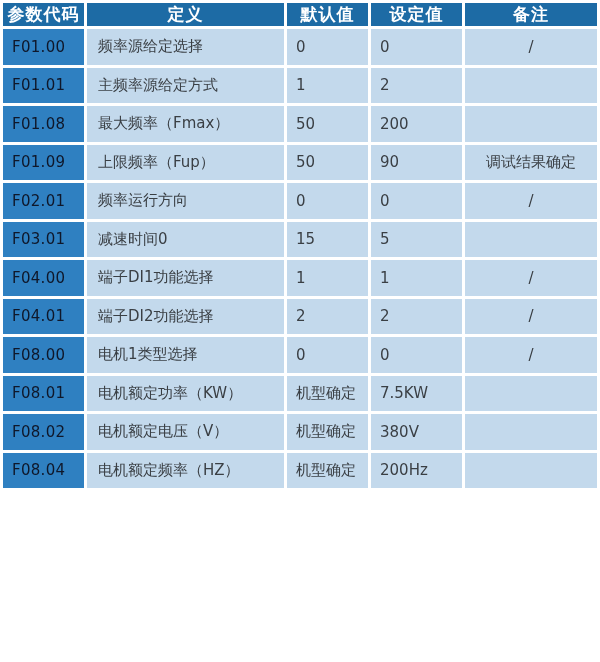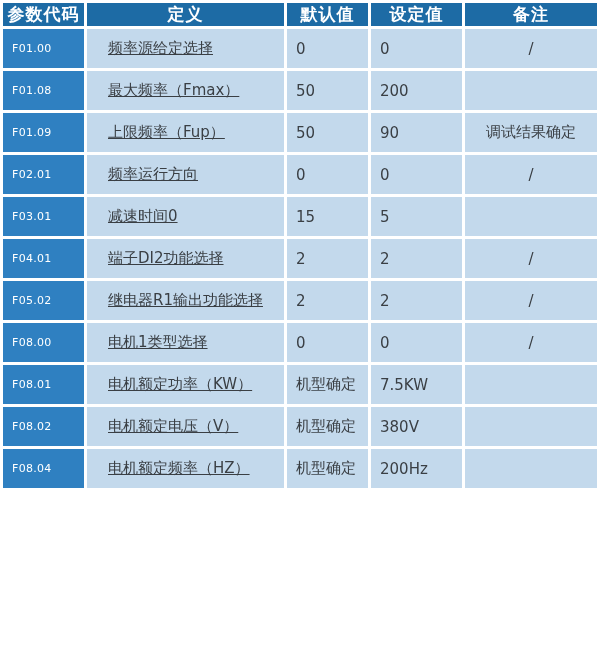--- a/index.html
+++ b/index.html
@@ -29,26 +29,26 @@
   td {
     vertical-align: middle;
     font-size: 15px;
     color: #3a3f44;
     background: #c3d9ec;
     overflow: hidden;
     white-space: nowrap;
   }
   td.code-cell {
     background: #2f80c1;
-    color: #ffffff;
+    color: #0f172a;
     padding-left: 9px;
-    font-size: 11px;
+    font-size: 15px;
     letter-spacing: 0.3px;
   }
-  td.def-cell { padding-left: 21px; font-weight: 500; text-decoration: underline; }
+  td.def-cell { padding-left: 11px; font-weight: 500; }
   td.default-cell { padding-left: 9px; }
   td.set-cell { padding-left: 9px; }
   td.remark-cell { text-align: center; }
   .watermark {
     position: absolute;
     left: 576px; top: 577px;
     width: 24px; height: 73px;
     background: rgba(255,255,255,0.30);
     pointer-events: none;
   }
@@ -76,20 +76,27 @@
     </thead>
     <tbody>
         <tr>
           <td class="code-cell">F01.00</td>
           <td class="def-cell">频率源给定选择</td>
           <td class="default-cell">0</td>
           <td class="set-cell">0</td>
           <td class="remark-cell">/</td>
         </tr>
         <tr>
+          <td class="code-cell">F01.01</td>
+          <td class="def-cell">主频率源给定方式</td>
+          <td class="default-cell">1</td>
+          <td class="set-cell">2</td>
+          <td class="remark-cell"></td>
+        </tr>
+        <tr>
           <td class="code-cell">F01.08</td>
           <td class="def-cell">最大频率（Fmax）</td>
           <td class="default-cell">50</td>
           <td class="set-cell">200</td>
           <td class="remark-cell"></td>
         </tr>
         <tr>
           <td class="code-cell">F01.09</td>
           <td class="def-cell">上限频率（Fup）</td>
           <td class="default-cell">50</td>
@@ -104,29 +111,29 @@
           <td class="remark-cell">/</td>
         </tr>
         <tr>
           <td class="code-cell">F03.01</td>
           <td class="def-cell">减速时间0</td>
           <td class="default-cell">15</td>
           <td class="set-cell">5</td>
           <td class="remark-cell"></td>
         </tr>
         <tr>
-          <td class="code-cell">F04.01</td>
-          <td class="def-cell">端子DI2功能选择</td>
-          <td class="default-cell">2</td>
-          <td class="set-cell">2</td>
+          <td class="code-cell">F04.00</td>
+          <td class="def-cell">端子DI1功能选择</td>
+          <td class="default-cell">1</td>
+          <td class="set-cell">1</td>
           <td class="remark-cell">/</td>
         </tr>
         <tr>
-          <td class="code-cell">F05.02</td>
-          <td class="def-cell">继电器R1输出功能选择</td>
+          <td class="code-cell">F04.01</td>
+          <td class="def-cell">端子DI2功能选择</td>
           <td class="default-cell">2</td>
           <td class="set-cell">2</td>
           <td class="remark-cell">/</td>
         </tr>
         <tr>
           <td class="code-cell">F08.00</td>
           <td class="def-cell">电机1类型选择</td>
           <td class="default-cell">0</td>
           <td class="set-cell">0</td>
           <td class="remark-cell">/</td>

